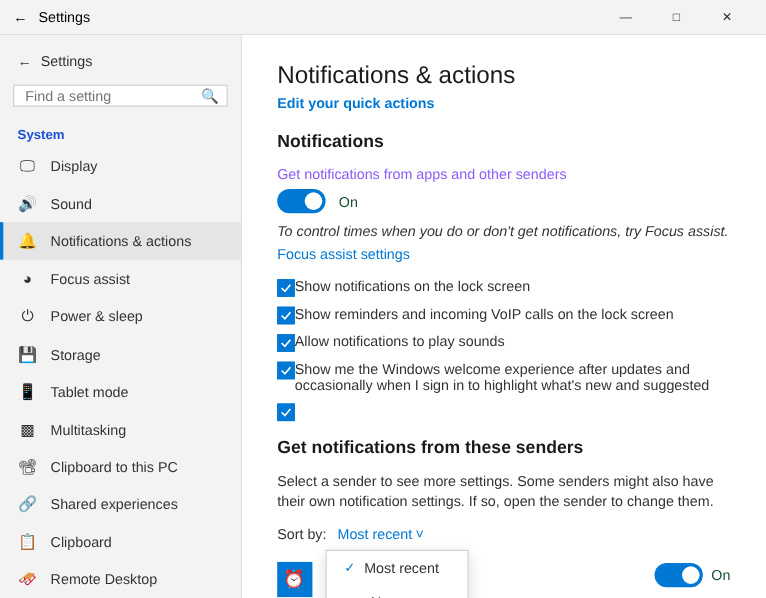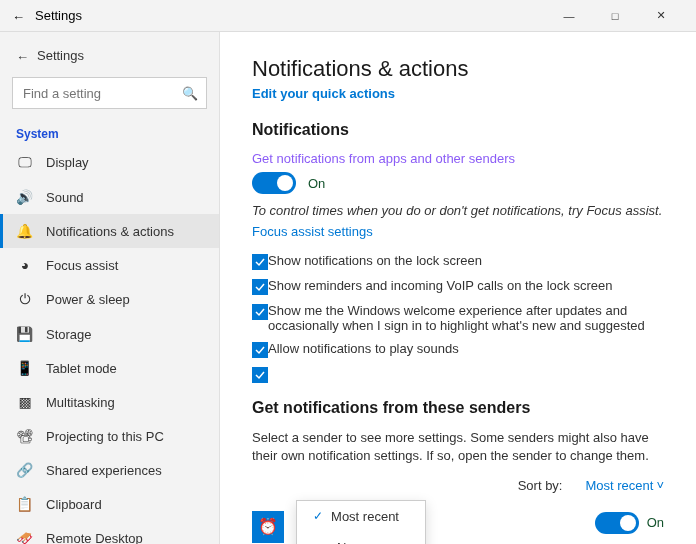--- a/index.html
+++ b/index.html
@@ -34,21 +34,21 @@
     }
     .sidebar-back {
       display: flex; align-items: center; gap: 8px;
       padding: 8px 16px; cursor: pointer; color: #333; font-size: 13px;
     }
     .sidebar-search {
       margin: 6px 12px 10px 12px;
       position: relative;
     }
     .sidebar-search input {
-      width: 100%; height: 32px; padding: 0 30px 0 10px;
+      width: 100%; height: 20px; padding: 0 30px 0 10px;
       border: 1px solid #ccc; background: white; font-size: 13px; color: #666;
       outline: none;
     }
     .sidebar-search-icon {
       position: absolute; right: 8px; top: 50%; transform: translateY(-50%);
       font-size: 13px; color: #666;
     }
     .sidebar-section-label {
       padding: 8px 16px 4px 16px; font-size: 12px; font-weight: 600; color: #1d4ed8;
     }
@@ -95,21 +95,21 @@
     }
     .checkbox {
       width: 16px; height: 16px; background: #0078d4; border: 1px solid #0078d4;
       flex-shrink: 0; margin-top: 1px; display: flex; align-items: center; justify-content: center;
     }
     .checkbox svg { color: white; }
 
     .section-divider { margin: 16px 0; }
     .senders-desc { font-size: 13px; color: #333; line-height: 1.4; margin-bottom: 12px; }
 
-    .sort-row { display: flex; align-items: center; gap: 23px; font-size: 13px; color: #333; margin-bottom: 10px; position: relative; justify-content: flex-end; }
+    .sort-row { display: flex; align-items: center; gap: 10px; font-size: 13px; color: #333; margin-bottom: 10px; position: relative; }
     .sort-btn { color: #0078d4; cursor: pointer; display: flex; align-items: center; gap: 3px; }
 
     .dropdown-menu {
       position: absolute; top: 22px; left: 44px;
       background: white; border: 1px solid #ccc; box-shadow: 0 4px 12px rgba(0,0,0,0.15);
       z-index: 100; min-width: 130px;
     }
     .dropdown-item {
       padding: 8px 16px; font-size: 13px; cursor: pointer; display: flex; align-items: center; gap: 8px;
       color: #333;
@@ -182,21 +182,21 @@
     <div class="sidebar-item">
       <span class="icon">📱</span>
       <span>Tablet mode</span>
     </div>
     <div class="sidebar-item">
       <span class="icon">▩</span>
       <span>Multitasking</span>
     </div>
     <div class="sidebar-item">
       <span class="icon">📽</span>
-      <span>Projecting to this PC</span>
+      <span>Clipboard to this PC</span>
     </div>
     <div class="sidebar-item">
       <span class="icon">🔗</span>
       <span>Shared experiences</span>
     </div>
     <div class="sidebar-item">
       <span class="icon">📋</span>
       <span>Clipboard</span>
     </div>
     <div class="sidebar-item">
@@ -239,29 +239,29 @@
           </svg>
       </div>
       <span>Show reminders and incoming VoIP calls on the lock screen</span>
     </div>
     <div class="checkbox-row">
       <div class="checkbox">
         <svg width="10" height="10" viewBox="0 0 10 10">
             <polyline points="1,5 4,8 9,2" stroke="white" stroke-width="1.5" fill="none"></polyline>
           </svg>
       </div>
+      <span>Allow notifications to play sounds</span>
+    </div>
+    <div class="checkbox-row">
+      <div class="checkbox">
+        <svg width="10" height="10" viewBox="0 0 10 10">
+            <polyline points="1,5 4,8 9,2" stroke="white" stroke-width="1.5" fill="none"></polyline>
+          </svg>
+      </div>
       <span>Show me the Windows welcome experience after updates and occasionally when I sign in to highlight what's new and suggested</span>
-    </div>
-    <div class="checkbox-row">
-      <div class="checkbox">
-        <svg width="10" height="10" viewBox="0 0 10 10">
-            <polyline points="1,5 4,8 9,2" stroke="white" stroke-width="1.5" fill="none"></polyline>
-          </svg>
-      </div>
-      <span>Allow notifications to play sounds</span>
     </div>
     <div class="checkbox-row">
       <div class="checkbox">
         <svg width="10" height="10" viewBox="0 0 10 10">
             <polyline points="1,5 4,8 9,2" stroke="white" stroke-width="1.5" fill="none"></polyline>
           </svg>
       </div>
     </div>
 
     <div class="section-divider"></div>

